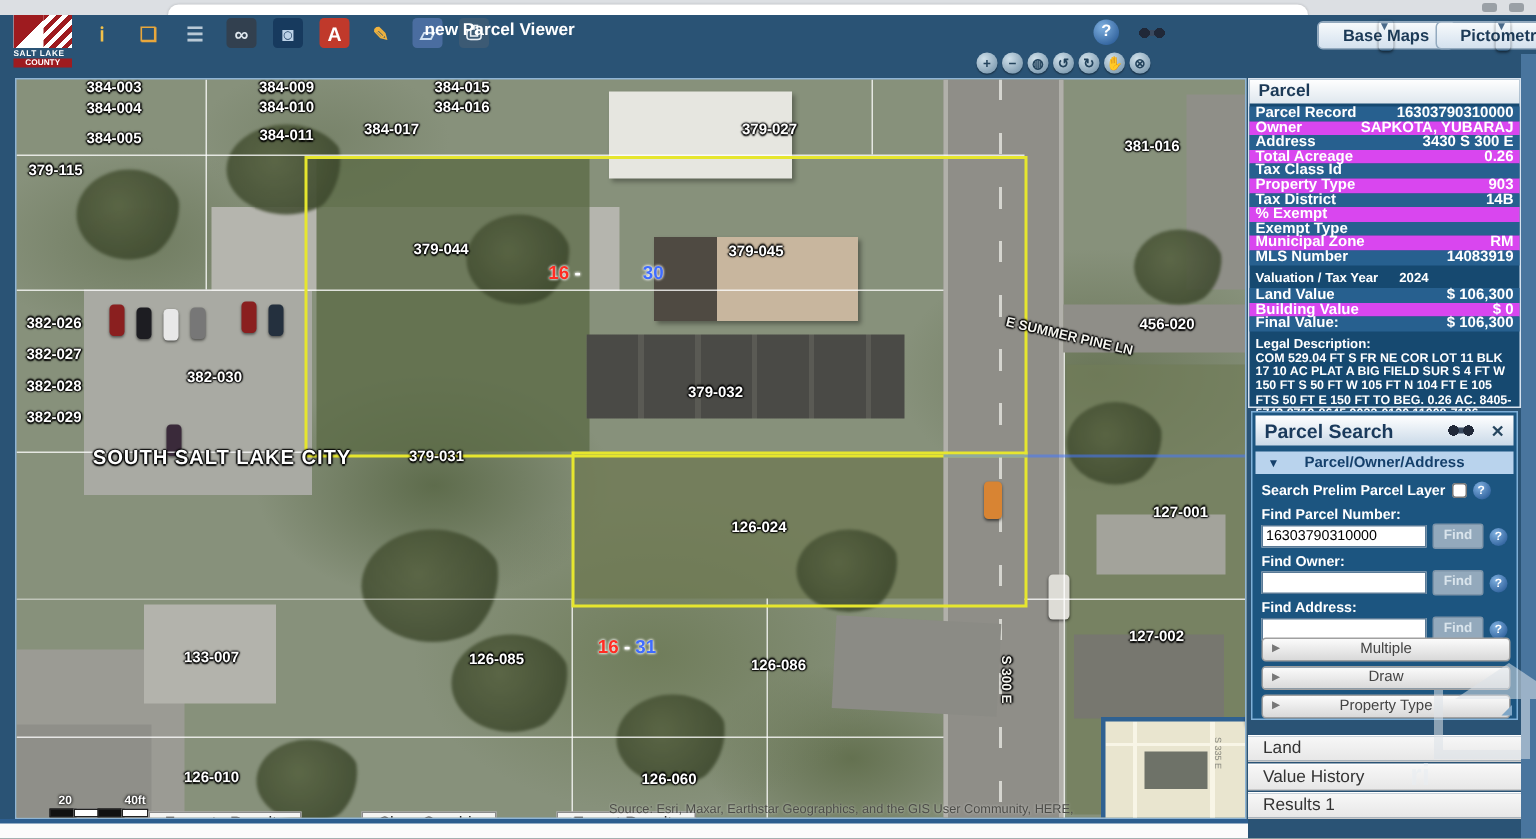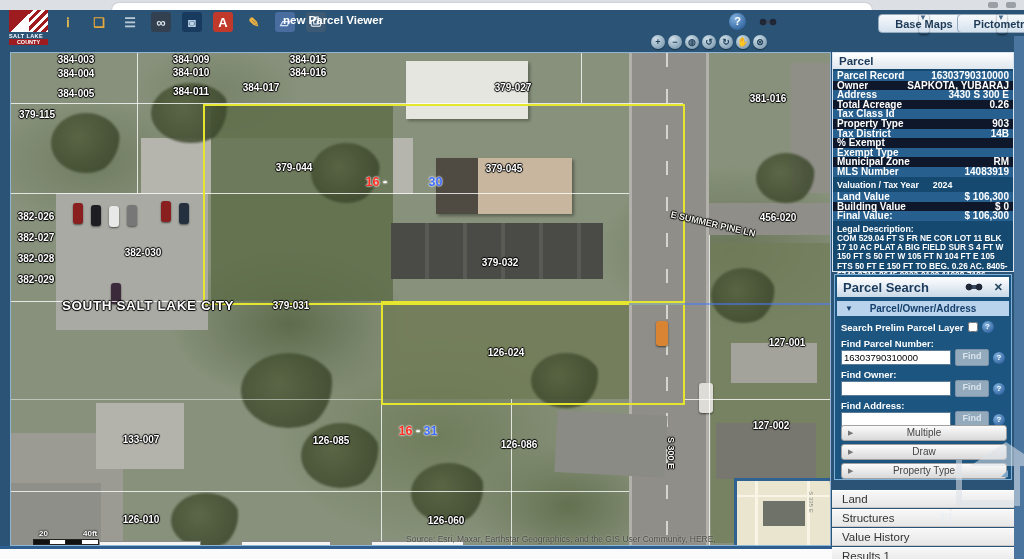--- a/index.html
+++ b/index.html
@@ -65,21 +65,21 @@
   
   #bottom-strip{position:absolute;left:0;top:546px;width:832px;height:13px;background:#fbfbfb;border-top:3px solid #2d5e8f;box-sizing:border-box;}
   
   #sidebar{position:absolute;left:832px;top:52px;width:182px;height:507px;background:#2a5375;}
   #rightstrip{position:absolute;left:1014px;top:36px;width:10px;height:523px;background:#49759e;}
   #parcel-panel{position:absolute;left:0;top:0;width:182px;height:220px;background:#164970;box-shadow:0 0 0 1px #d7e3ef inset;}
   #parcel-title{position:absolute;left:1px;top:1px;width:180px;height:16px;background:linear-gradient(#ffffff,#dfe7ee);color:#1c3a57;font-size:11.5px;font-weight:bold;line-height:16px;padding-left:6px;box-sizing:border-box;}
   #parcel-rows{position:absolute;left:1px;top:19px;width:180px;}
   .prow{display:flex;justify-content:space-between;padding:0 4px;height:9.6px;line-height:9.6px;font-size:10px;font-weight:bold;color:#fff;}
   .prow.odd{background:#27608f;}
-  .prow.even{background:#0f172a;gap:15px;}
+  .prow.even{background:#d946ef;gap:15px;}
   #val-head{position:absolute;left:1px;top:128px;width:180px;height:11px;font-size:8.8px;font-weight:bold;color:#fff;padding:0 4px;box-sizing:border-box;display:flex;gap:14px;}
   #val-rows{position:absolute;left:1px;top:140px;width:180px;}
   #legal-label{position:absolute;left:5px;top:172px;font-size:8.8px;font-weight:bold;color:#fff;}
   #legal-text{position:absolute;left:5px;top:182px;width:172px;font-size:8.3px;line-height:9.2px;font-weight:bold;color:#fff;}
   
   #search-panel{position:absolute;left:2px;top:222px;width:178px;height:206px;background:#1c5580;border:1px solid #7fb0d8;box-sizing:border-box;}
   #search-head{position:absolute;left:2px;top:2px;width:172px;height:20px;background:linear-gradient(#ffffff,#c9d9e8);display:flex;align-items:center;}
   #search-head .t{font-size:13px;font-weight:bold;color:#1a3a5c;padding-left:6px;flex:1;}
   #search-head .x{font-size:11px;font-weight:bold;color:#26465f;padding:0 6px;cursor:pointer;}
   #search-binoc{width:22px;height:13px;margin-right:2px;cursor:pointer;}
@@ -228,21 +228,21 @@
         <div class="mlabel sel" style="left: 393px; top: 129px;"><span style="color: rgb(255, 45, 35);">16</span><span style="color: rgb(255, 255, 255);"> - </span><span style="color: rgb(63, 108, 255); padding-left: 38px;">30</span></div>
         <div class="mlabel" style="left: 25px; top: 163px;">382-026</div>
         <div class="mlabel" style="left: 25px; top: 184px;">382-027</div>
         <div class="mlabel" style="left: 25px; top: 205px;">382-028</div>
         <div class="mlabel" style="left: 25px; top: 226px;">382-029</div>
         <div class="mlabel" style="left: 110px; top: 199px; padding-left: 44px;">382-030</div>
         <div class="mlabel city" style="left: 137px; top: 252px;">SOUTH SALT LAKE  CITY</div>
         <div class="mlabel" style="left: 280px; top: 252px;">379-031</div>
         <div class="mlabel" style="left: 767px; top: 164px;">456-020</div>
         <div class="mlabel street" style="left: 702px; top: 171px; transform: translate(-50%, -50%) rotate(13deg);">E SUMMER PINE LN</div>
-        <div class="mlabel" style="left: 489px; top: 209px;">379-032</div>
+        <div class="mlabel" style="left: 466px; top: 209px;">379-032</div>
         <div class="mlabel" style="left: 495px; top: 299px;">126-024</div>
         <div class="mlabel" style="left: 760px; top: 289px; padding-left: 32px;">127-001</div>
         <div class="mlabel" style="left: 760px; top: 372px;">127-002</div>
         <div class="mlabel" style="left: 130px; top: 386px;">133-007</div>
         <div class="mlabel" style="left: 320px; top: 387px;">126-085</div>
         <div class="mlabel sel" style="left: 407px; top: 378px;"><span style="color: rgb(255, 45, 35);">16</span><span style="color: rgb(255, 255, 255);"> - </span><span style="color: rgb(63, 108, 255);">31</span></div>
         <div class="mlabel" style="left: 508px; top: 391px;">126-086</div>
         <div class="mlabel" style="left: 130px; top: 466px;">126-010</div>
         <div class="mlabel" style="left: 435px; top: 467px;">126-060</div>
         <div class="mlabel street" style="left: 660px; top: 400px; transform: translate(-50%, -50%) rotate(90deg);">S 300 E</div>
@@ -381,21 +381,20 @@
       <div id="search-btns">
           <div class="sbtn"><span class="arr">▶</span><span>Multiple</span></div>
           <div class="sbtn"><span class="arr">▶</span><span>Draw</span></div>
           <div class="sbtn"><span class="arr">▶</span><span>Property Type</span></div>
         </div>
       <div id="resize-corner"></div>
     </div>
 
     <div id="accordions">
         <div class="abar">Land</div>
-        <div class="abar">Structures</div>
         <div class="abar">Value History</div>
         <div class="abar">Results 1</div>
       </div>
   </div>
 
   <div id="esri-wm">
     <div class="house">
         <div class="roof"></div>
       </div>
     <div class="txt">ri</div>

